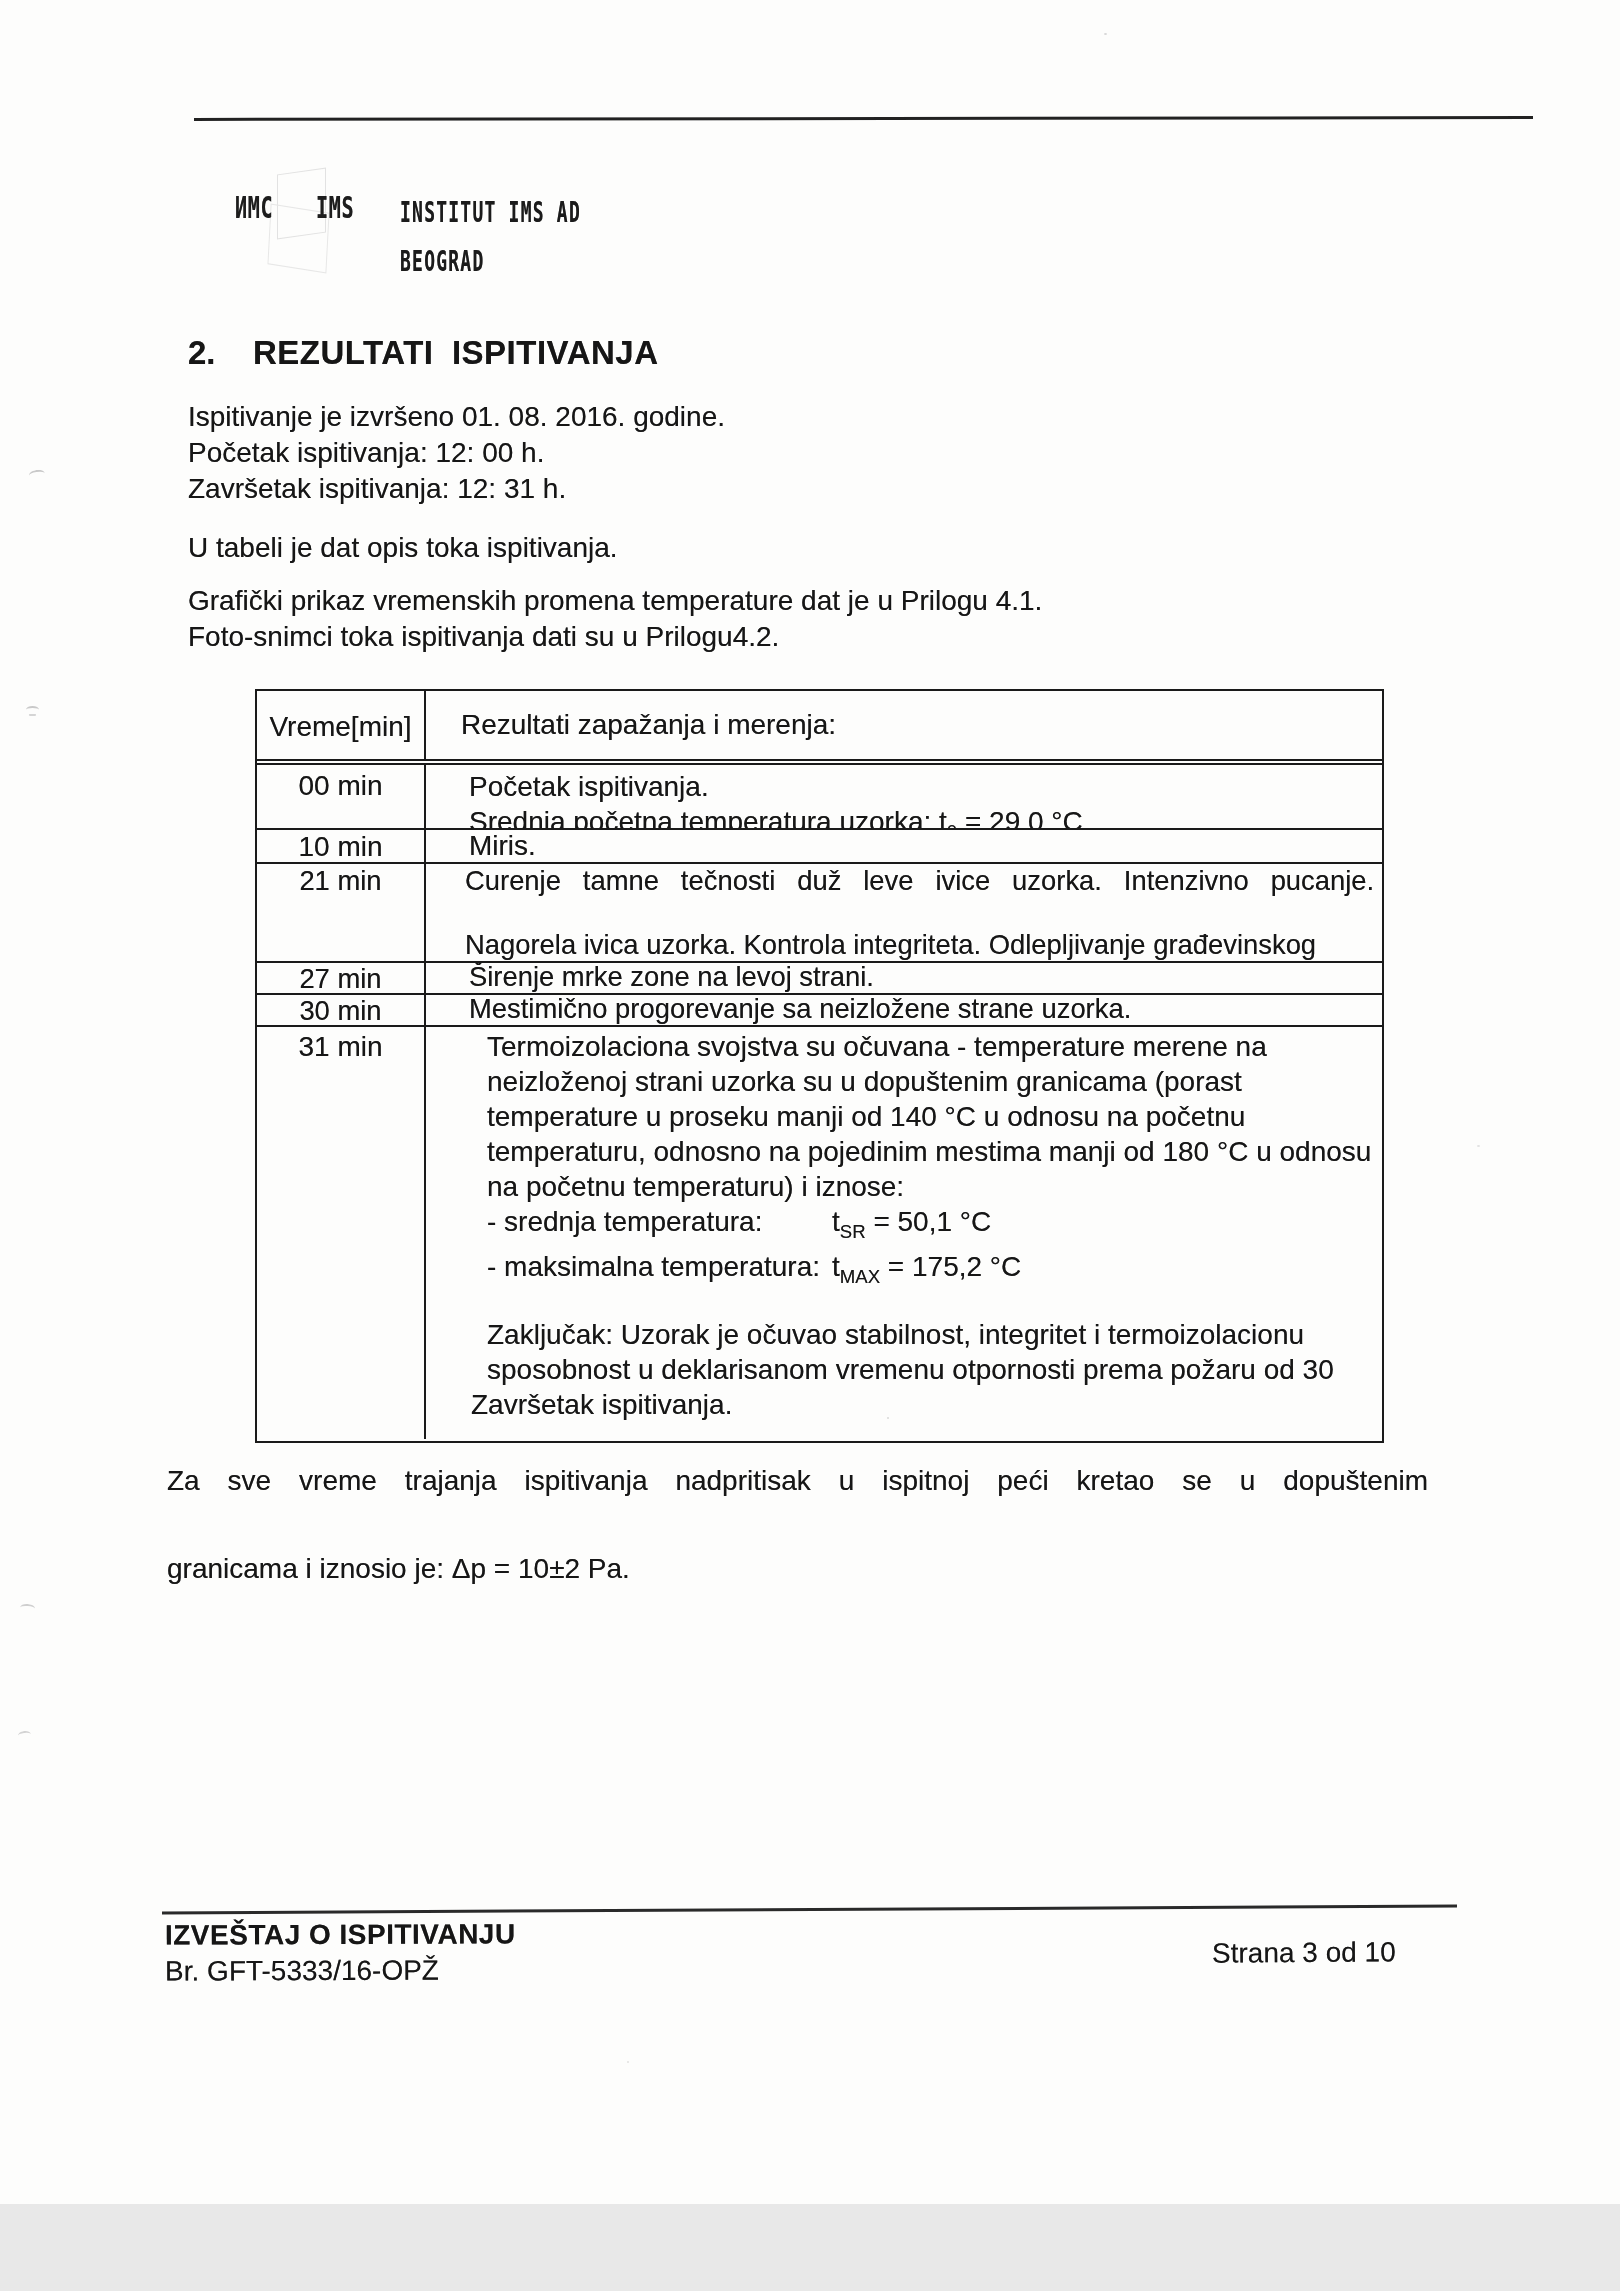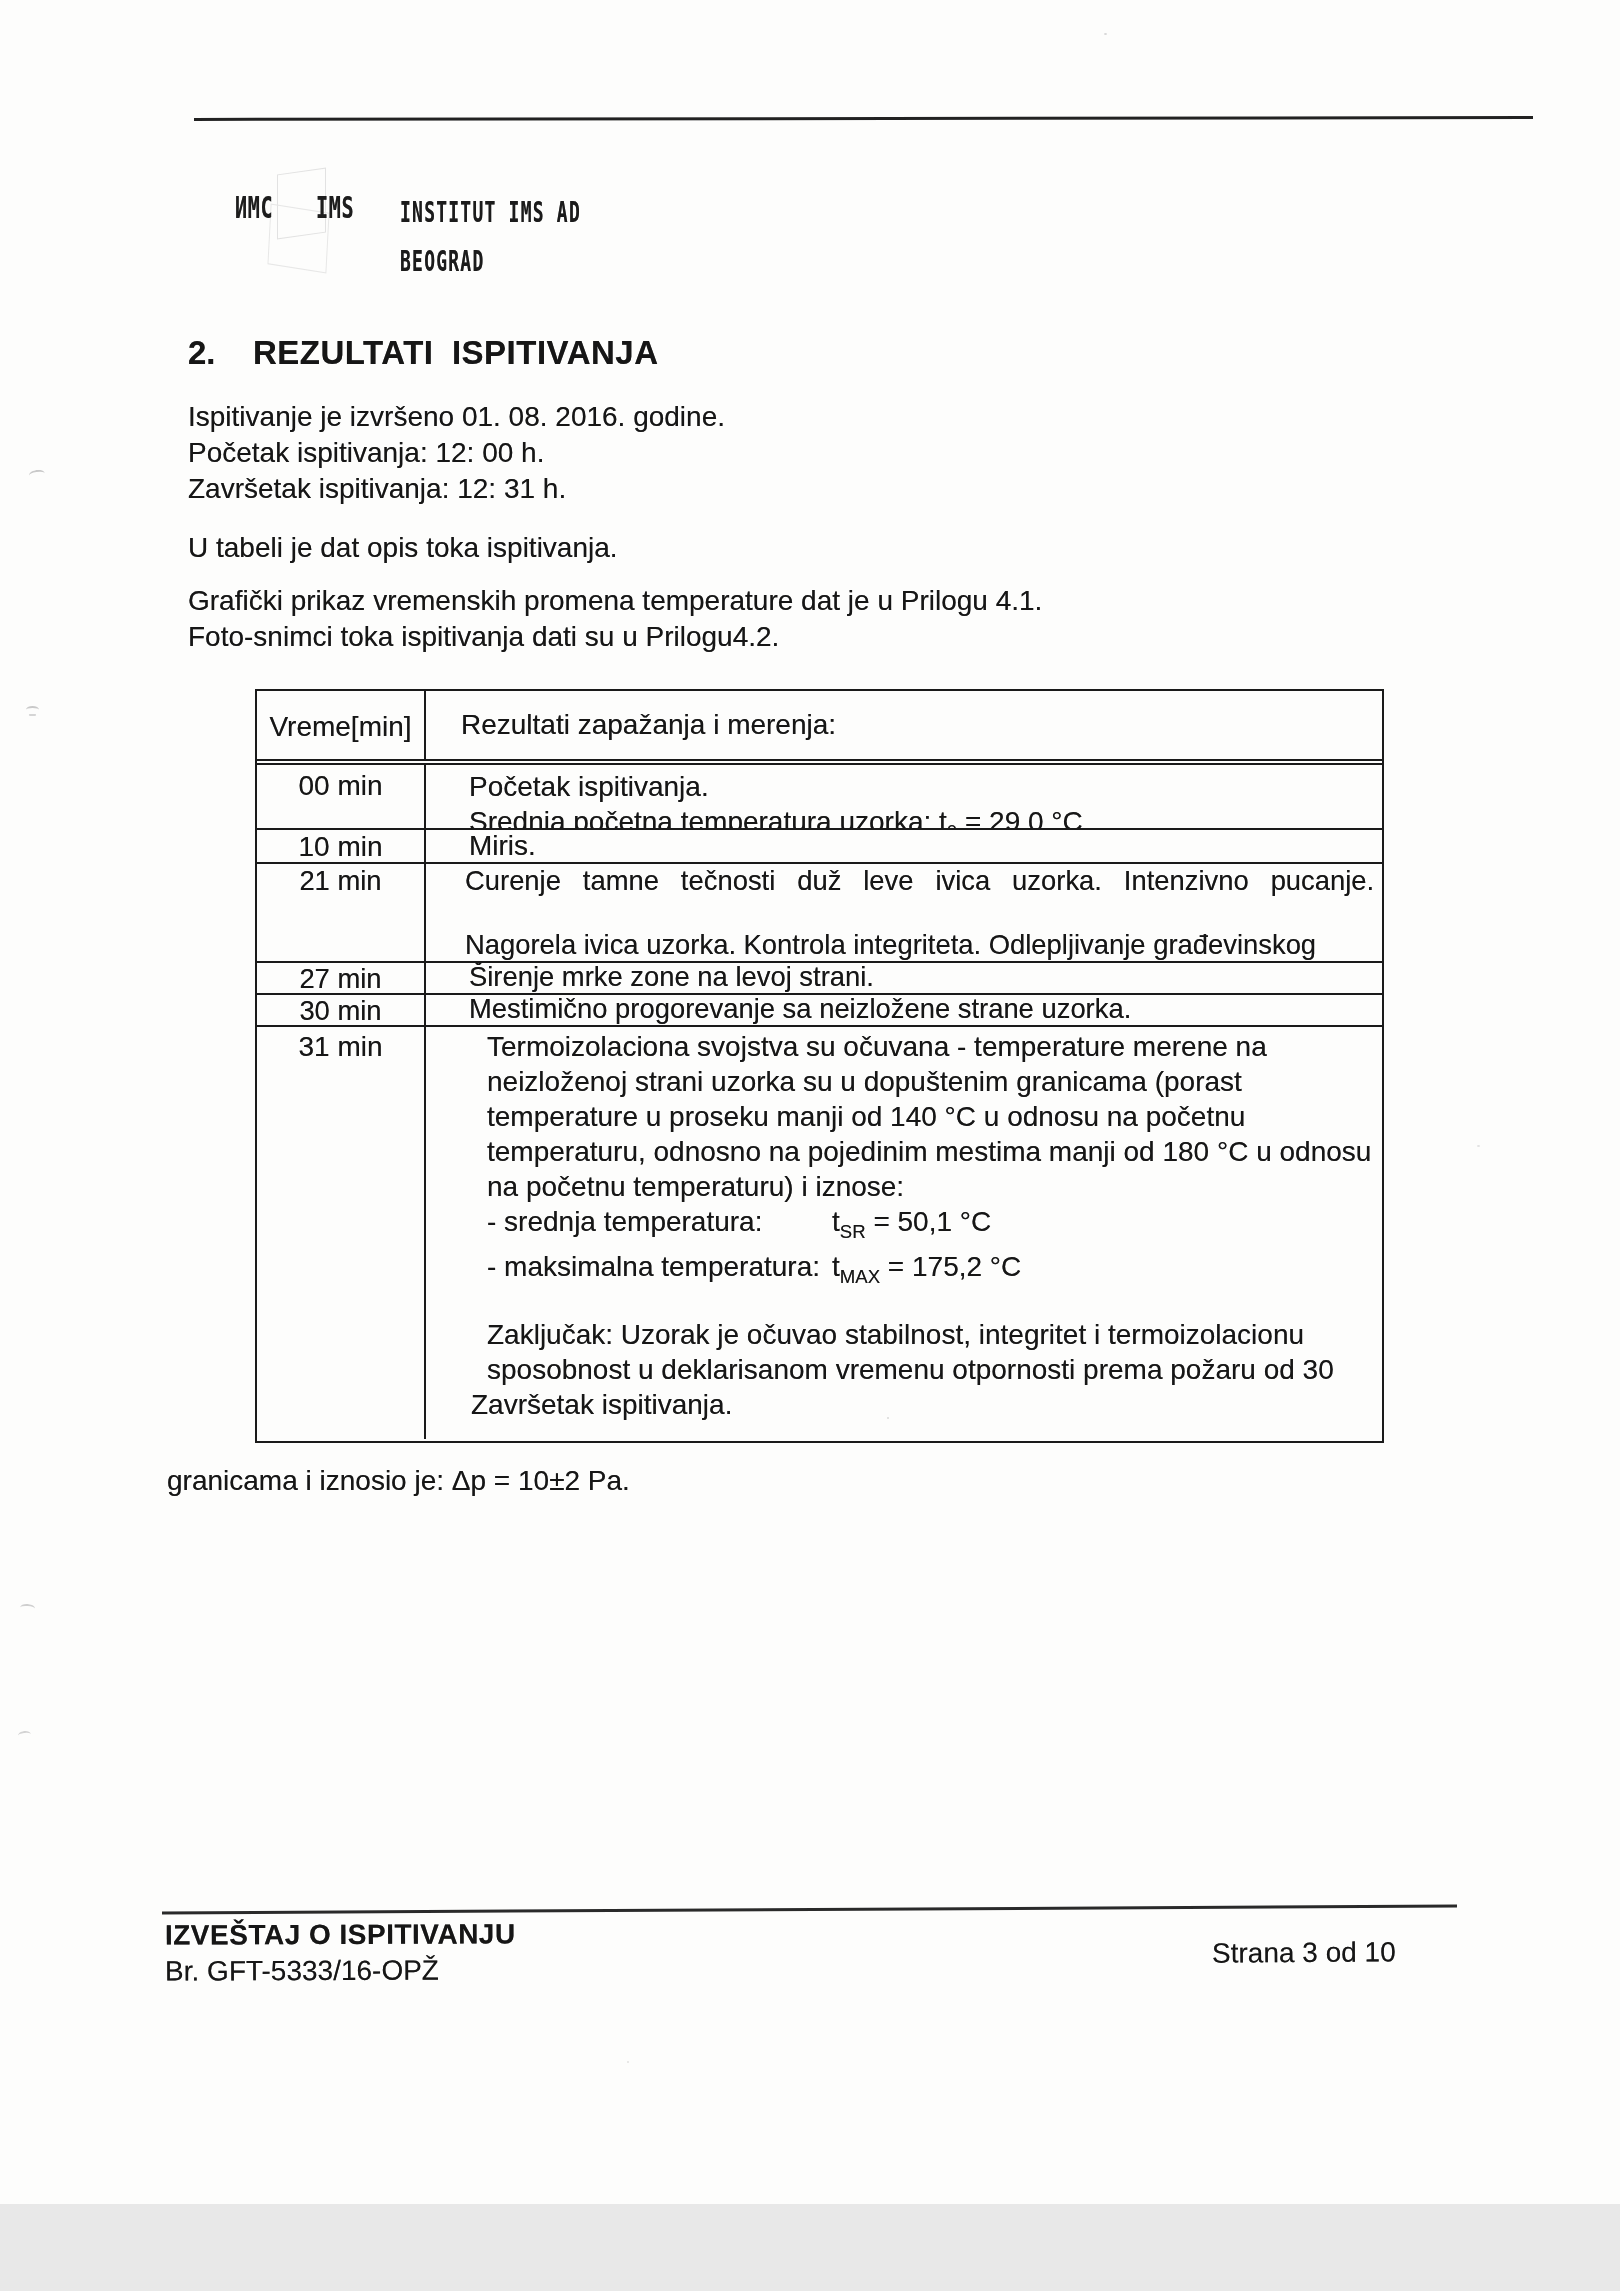--- a/index.html
+++ b/index.html
@@ -155,21 +155,21 @@
     <div class="row r1">
       <div class="c1"><span class="t1">10 min</span></div>
       <div class="c2 cellpad">
         <div class="nw">Miris.</div>
       </div>
     </div>
 
     <div class="row r2">
       <div class="c1"><span class="t1">21 min</span></div>
       <div class="c2" style="padding:1px 7.8px 0 39px;">
-        <div class="spread">Curenje tamne tečnosti duž leve ivica uzorka. Intenzivno pucanje.</div>
+        <div class="spread">Curenje tamne tečnosti duž leve ivice uzorka. Intenzivno pucanje.</div>
         <div class="nw">Nagorela ivica uzorka. Kontrola integriteta. Odlepljivanje građevinskog</div>
 
       </div>
     </div>
 
     <div class="row r3">
       <div class="c1"><span>27 min</span></div>
       <div class="c2 cellpad">
         <div class="nw">Širenje mrke zone na levoj strani.</div>
       </div>
@@ -201,20 +201,21 @@
         <div class="concl">
           <div>Zaključak: Uzorak je očuvao stabilnost, integritet i termoizolacionu</div>
           <div>sposobnost u deklarisanom vremenu otpornosti prema požaru od 30</div>
         </div>
         <div class="endline">Završetak ispitivanja.</div>
       </div>
     </div>
   </div>
 
   <div class="abs closing">
+    <div class="spread">Za sve vreme trajanja ispitivanja nadpritisak u ispitnoj peći kretao se u dopuštenim</div>
     <div>granicama i iznosio je: Δp = 10±2 Pa.</div>
   </div>
 
   <div class="abs footer-rule"></div>
   <div class="abs footer-left">
     <div class="footer-title">IZVEŠTAJ O ISPITIVANJU</div>
     <div>Br. GFT-5333/16-OPŽ</div>
   </div>
   <div class="abs footer-page">Strana 3 od 10</div>
 

